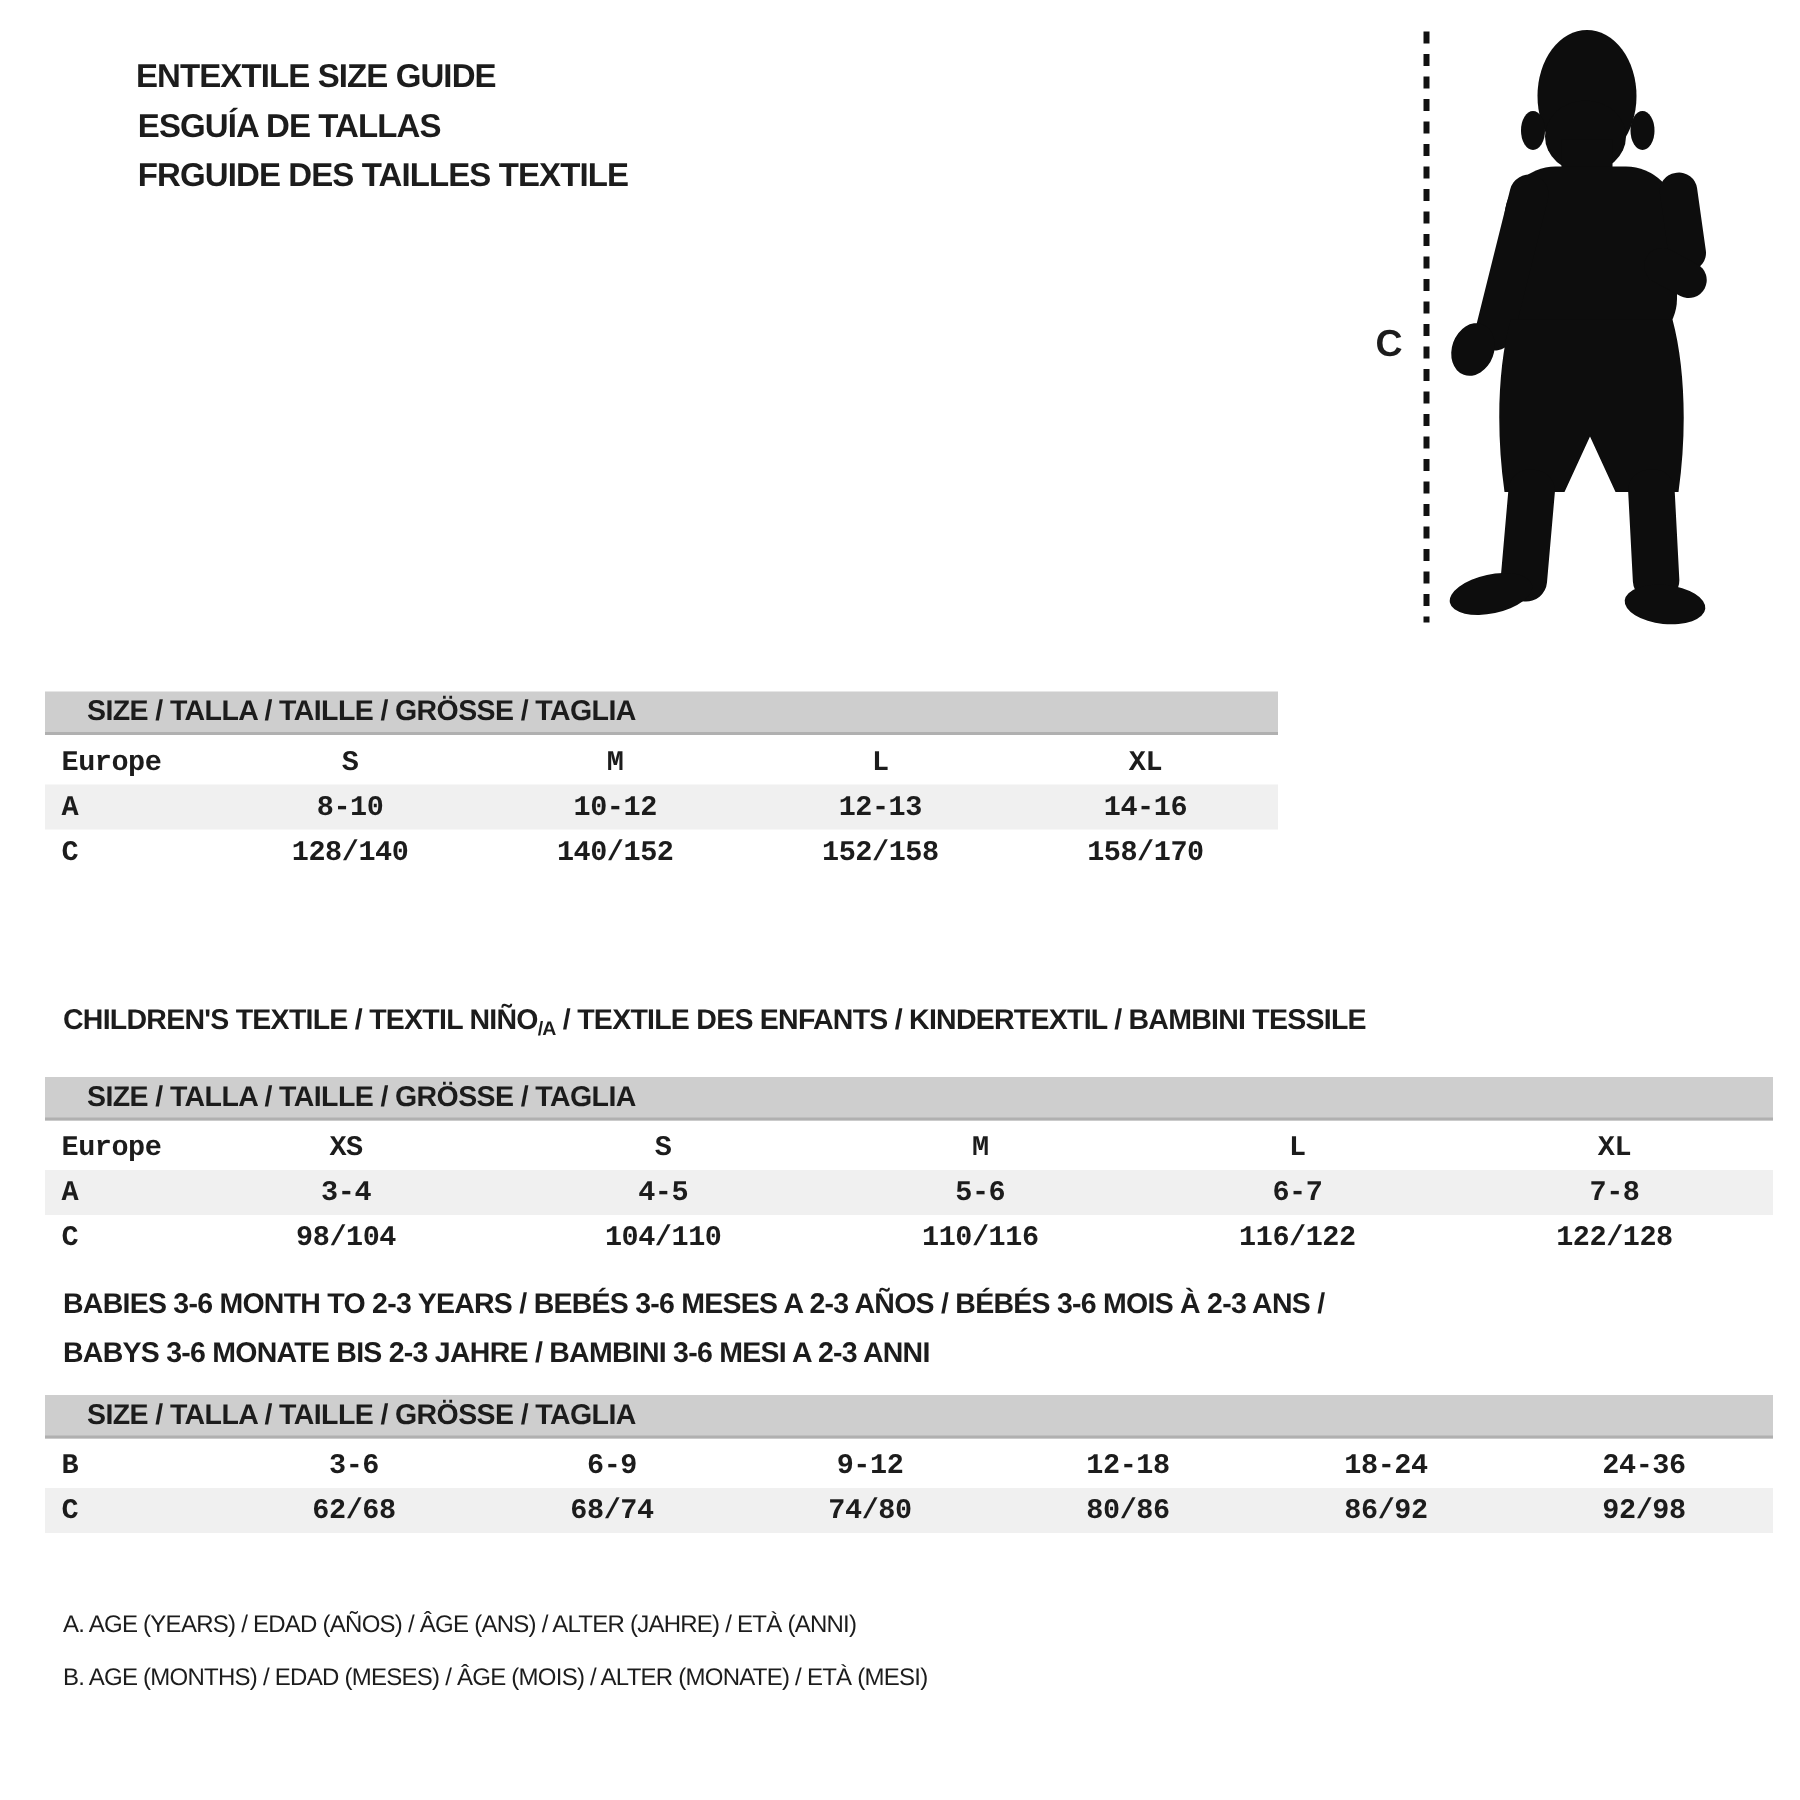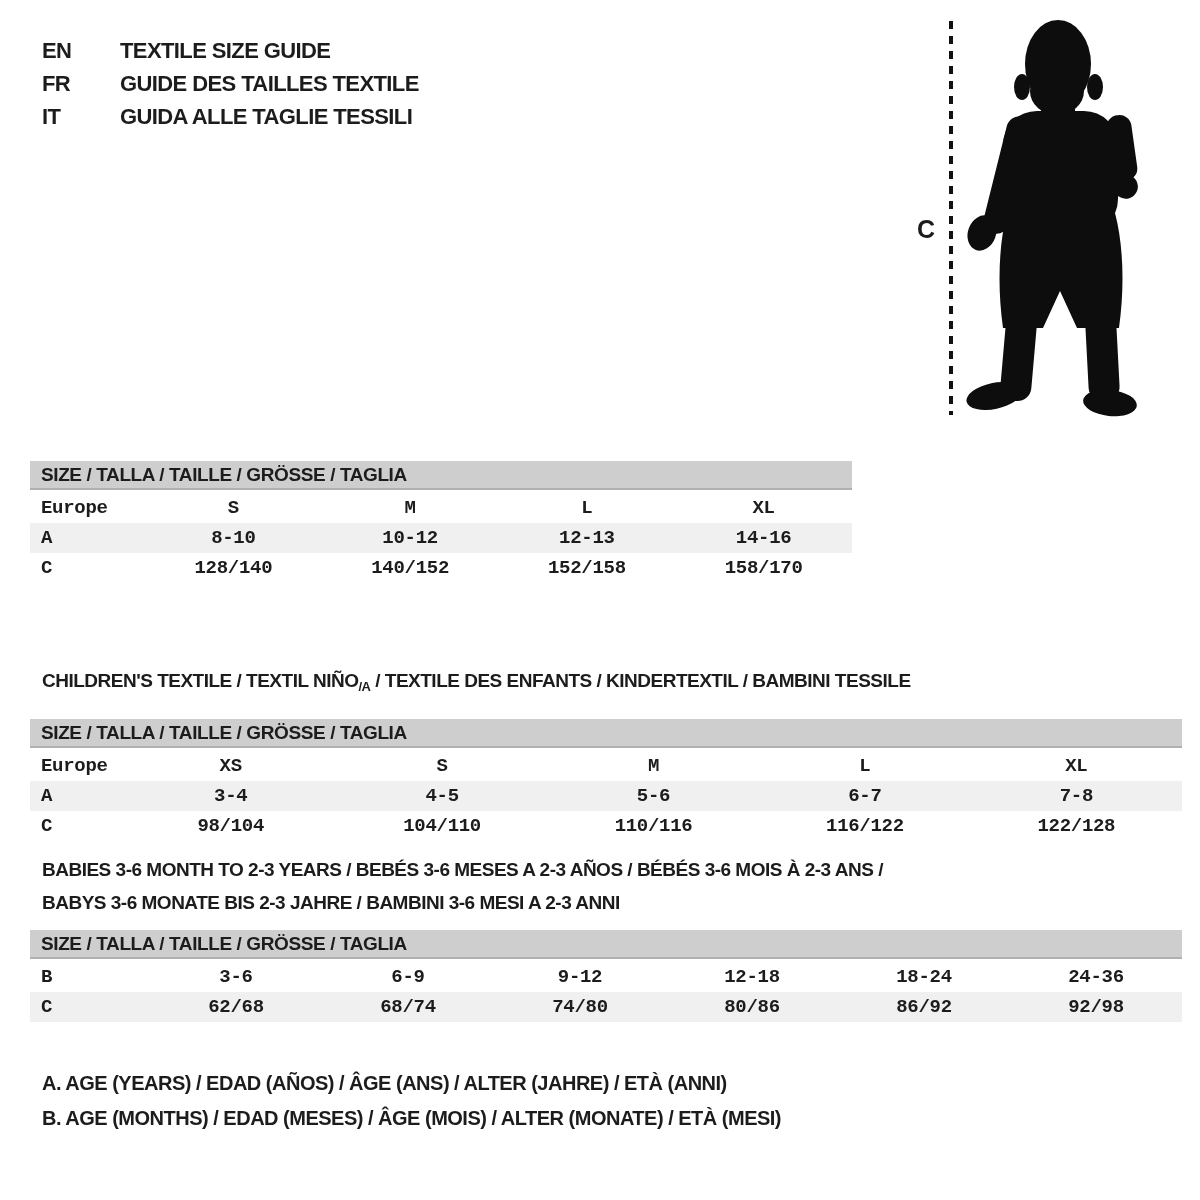--- a/index.html
+++ b/index.html
@@ -8,21 +8,21 @@
     background: #ffffff;
     font-family: "Liberation Sans", sans-serif;
     color: #1c1c1c;
   }
   .page { position: relative; width: 1200px; height: 1200px; background: #fff; overflow: hidden; }
 
   
   .lang-block { position: absolute; left: 42px; top: 34px; }
   .lang-row { display: flex; height: 33px; align-items: center; }
   .lang-code, .lang-title {
-    font-weight: bold; font-size: 22px; letter-spacing: -0.6px; white-space: nowrap;
+    font-weight: bold; font-size: 22px; letter-spacing: -0.6px; white-space: nowrap; text-align: right;
   }
   .lang-code { width: 78px; }
 
   
   .figure-block { position: absolute; left: 915px; top: 15px; width: 230px; height: 405px; }
   .figure-block svg { position: absolute; left: 0; top: 0; }
   .measure-c {
     position: absolute; left: 2px; top: 200px;
     font-weight: bold; font-size: 25px; letter-spacing: -0.5px;
   }
@@ -36,61 +36,61 @@
   .sec-title {
     padding-left: 12px; font-weight: bold; font-size: 19px;
     letter-spacing: -0.5px; line-height: 22px; white-space: nowrap;
   }
   .sec-babies .sec-title { line-height: 33px; }
   .subscript { font-size: 13px; position: relative; top: 4px; }
 
   .size-bar {
     margin-top: 24px; height: 27px; line-height: 27px;
     background: #cecece; border-bottom: 2px solid #b0b0b0;
-    padding-left: 11px; font-weight: bold; font-size: 19px; letter-spacing: -0.4px;
+    padding-left: 28px; font-weight: bold; font-size: 19px; letter-spacing: -0.4px;
   }
   .sec-children .size-bar { margin-top: 25px; }
   .sec-babies .size-bar   { margin-top: 11px; }
 
   .tbody { margin-top: 3px; }
   .trow {
     display: flex; height: 30px; align-items: center;
     font-weight: bold; font-size: 19px; letter-spacing: -0.3px; font-family: Liberation Mono, monospace;
   }
   .trow.shaded { background: #f0f0f0; }
   .tlabel { padding-left: 11px; }
   .sec-junior   .tlabel { width: 104px; }
   .sec-children .tlabel { width: 84px; }
   .sec-babies   .tlabel { width: 109px; }
   .cell { flex: 1; text-align: center; }
 
   
   .legend { position: absolute; left: 42px; top: 1066px; }
   .legend-line {
-    height: 35px; line-height: 35px; font-weight: bold;
-    font-size: 20px; letter-spacing: -0.5px; white-space: nowrap;
+    height: 35px; line-height: 35px; font-weight: normal;
+    font-size: 16px; letter-spacing: -0.5px; white-space: nowrap;
   }
 </style>
 </head>
 <body>
 
 <div class="page">
 
   <div class="lang-block">
     <div class="lang-row">
       <span class="lang-code">EN</span>
       <span class="lang-title">TEXTILE SIZE GUIDE</span>
     </div>
     <div class="lang-row">
+      <span class="lang-code">ES</span>
+      <span class="lang-title">GUÍA DE TALLAS</span>
+    </div>
+    <div class="lang-row">
       <span class="lang-code">FR</span>
       <span class="lang-title">GUIDE DES TAILLES TEXTILE</span>
-    </div>
-    <div class="lang-row">
-      <span class="lang-code">IT</span>
-      <span class="lang-title">GUIDA ALLE TAGLIE TESSILI</span>
     </div>
   </div>
 
   <div class="figure-block">
     <svg width="230" height="405" viewBox="0 0 230 405">
       <line x1="36" y1="6" x2="36" y2="400" stroke="#111111" stroke-width="4" stroke-dasharray="8 7"></line>
       <g fill="#0d0d0d">
         <ellipse cx="143" cy="49" rx="33" ry="44"></ellipse>
         <ellipse cx="142" cy="76" rx="27" ry="24"></ellipse>
         <ellipse cx="107" cy="72" rx="8" ry="13"></ellipse>

